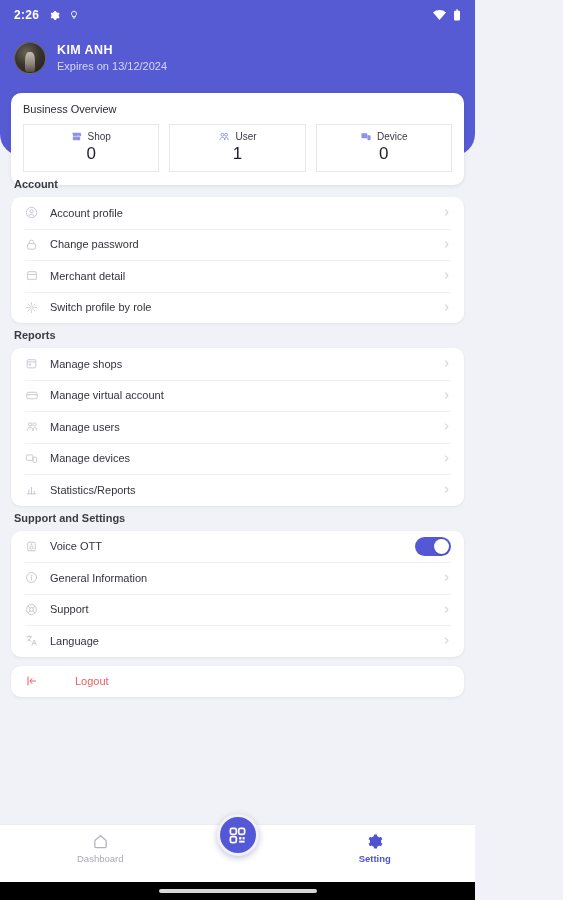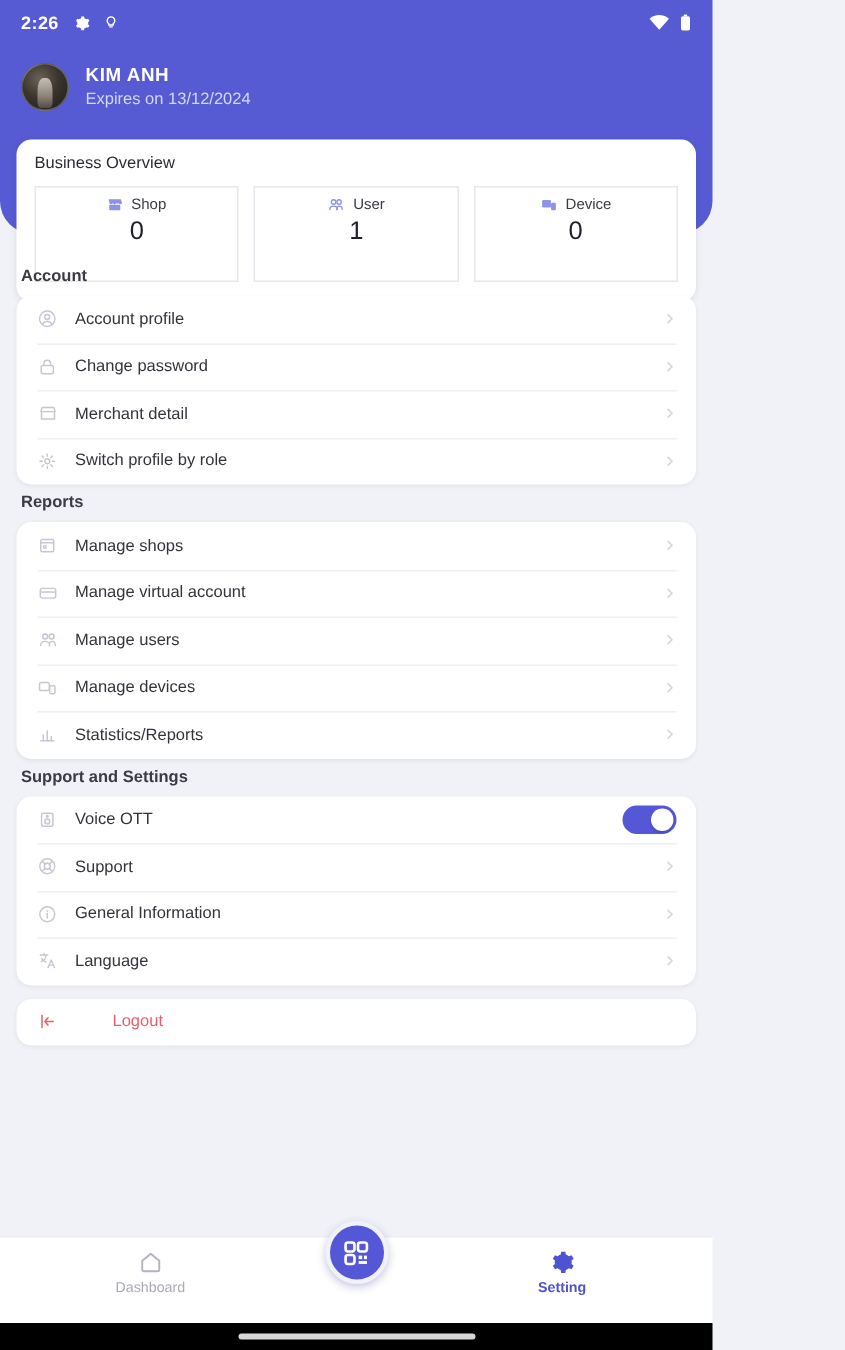--- a/index.html
+++ b/index.html
@@ -46,21 +46,21 @@
   
   .overview-card {
     position: absolute; top: 93px; left: 11px; right: 11px;
     background: #fff; border-radius: 10px; padding: 10px 12px 13px;
     box-shadow: 0 1px 4px rgba(40,40,80,.10);
   }
   .overview-title { font-size: 11px; color: #2b2b33; font-weight: 400; margin-bottom: 9px; }
   .stats { display: flex; gap: 10px; }
   .stat {
     flex: 1; border: 1px solid #E6E7EF; border-radius: 0;
-    padding: 6px 4px 23px; text-align: center; background: #fff;
+    padding: 6px 4px 7px; text-align: center; background: #fff;
   }
   .stat-head {
     display: flex; align-items: center; justify-content: center; gap: 5px;
     font-size: 10px; color: #3a3a44;
   }
   .stat-head svg { display: block; }
   .stat-value { font-size: 17px; color: #1f1f27; margin-top: 2px; font-weight: 400; }
 
   
   .content { position: absolute; top: 172px; left: 0; right: 0; bottom: 76px; }
@@ -389,43 +389,43 @@
           </svg>
         </span>
         <span class="row-label">Voice OTT</span>
         <span class="toggle">
             <span class="knob"></span>
           </span>
       </div>
 
       <div class="row">
         <span class="row-icon">
+          <svg width="13" height="13" viewBox="0 0 24 24" fill="none" stroke="#C6C7D2" stroke-width="1.8" stroke-linecap="round">
+            <circle cx="12" cy="12" r="9.2"></circle>
+              <path d="M12 11v5.5"></path>
+              <path d="M12 7.6v.6"></path>
+          </svg>
+        </span>
+        <span class="row-label">General Information</span>
+        <span class="chev">
+          <svg width="9" height="9" viewBox="0 0 24 24" fill="none" stroke="#D6D7E0" stroke-width="3" stroke-linecap="round" stroke-linejoin="round">
+              <path d="M9 5l7 7-7 7"></path>
+            </svg>
+        </span>
+      </div>
+
+      <div class="row">
+        <span class="row-icon">
           <svg width="13" height="13" viewBox="0 0 24 24" fill="none" stroke="#C6C7D2" stroke-width="1.8">
             <circle cx="12" cy="12" r="9.2"></circle>
               <circle cx="12" cy="12" r="3.6"></circle>
             <path d="M9.4 9.4L6.2 6.2M14.6 9.4l3.2-3.2M9.4 14.6l-3.2 3.2M14.6 14.6l3.2 3.2" stroke-linecap="round"></path>
           </svg>
         </span>
         <span class="row-label">Support</span>
-        <span class="chev">
-          <svg width="9" height="9" viewBox="0 0 24 24" fill="none" stroke="#D6D7E0" stroke-width="3" stroke-linecap="round" stroke-linejoin="round">
-              <path d="M9 5l7 7-7 7"></path>
-            </svg>
-        </span>
-      </div>
-
-      <div class="row">
-        <span class="row-icon">
-          <svg width="13" height="13" viewBox="0 0 24 24" fill="none" stroke="#C6C7D2" stroke-width="1.8" stroke-linecap="round">
-            <circle cx="12" cy="12" r="9.2"></circle>
-              <path d="M12 11v5.5"></path>
-              <path d="M12 7.6v.6"></path>
-          </svg>
-        </span>
-        <span class="row-label">General Information</span>
         <span class="chev">
           <svg width="9" height="9" viewBox="0 0 24 24" fill="none" stroke="#D6D7E0" stroke-width="3" stroke-linecap="round" stroke-linejoin="round">
               <path d="M9 5l7 7-7 7"></path>
             </svg>
         </span>
       </div>
 
       <div class="row">
         <span class="row-icon">
           <svg width="14" height="13" viewBox="0 0 24 24" fill="none" stroke="#C6C7D2" stroke-width="1.7" stroke-linecap="round" stroke-linejoin="round">

